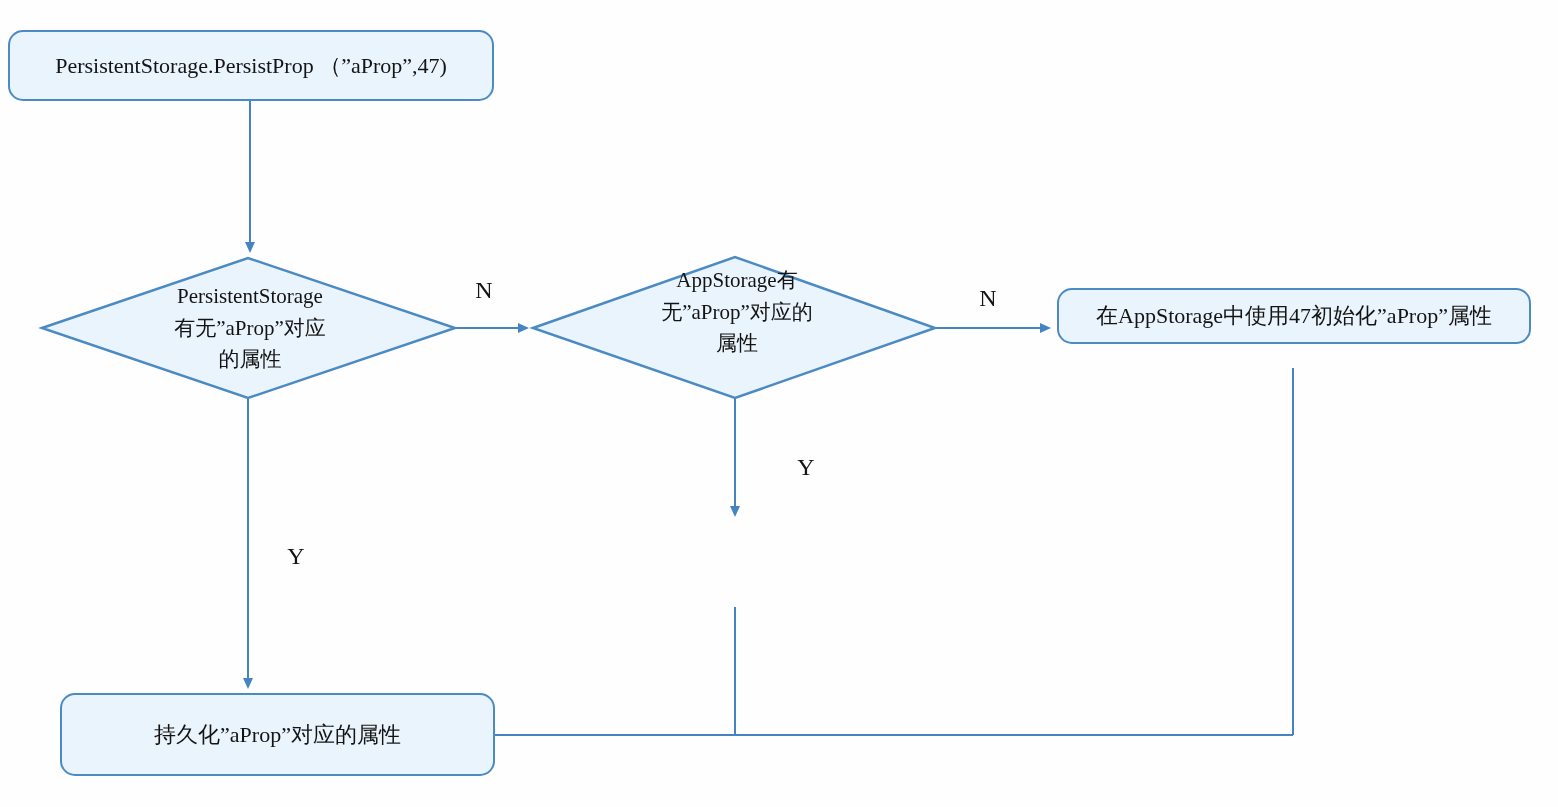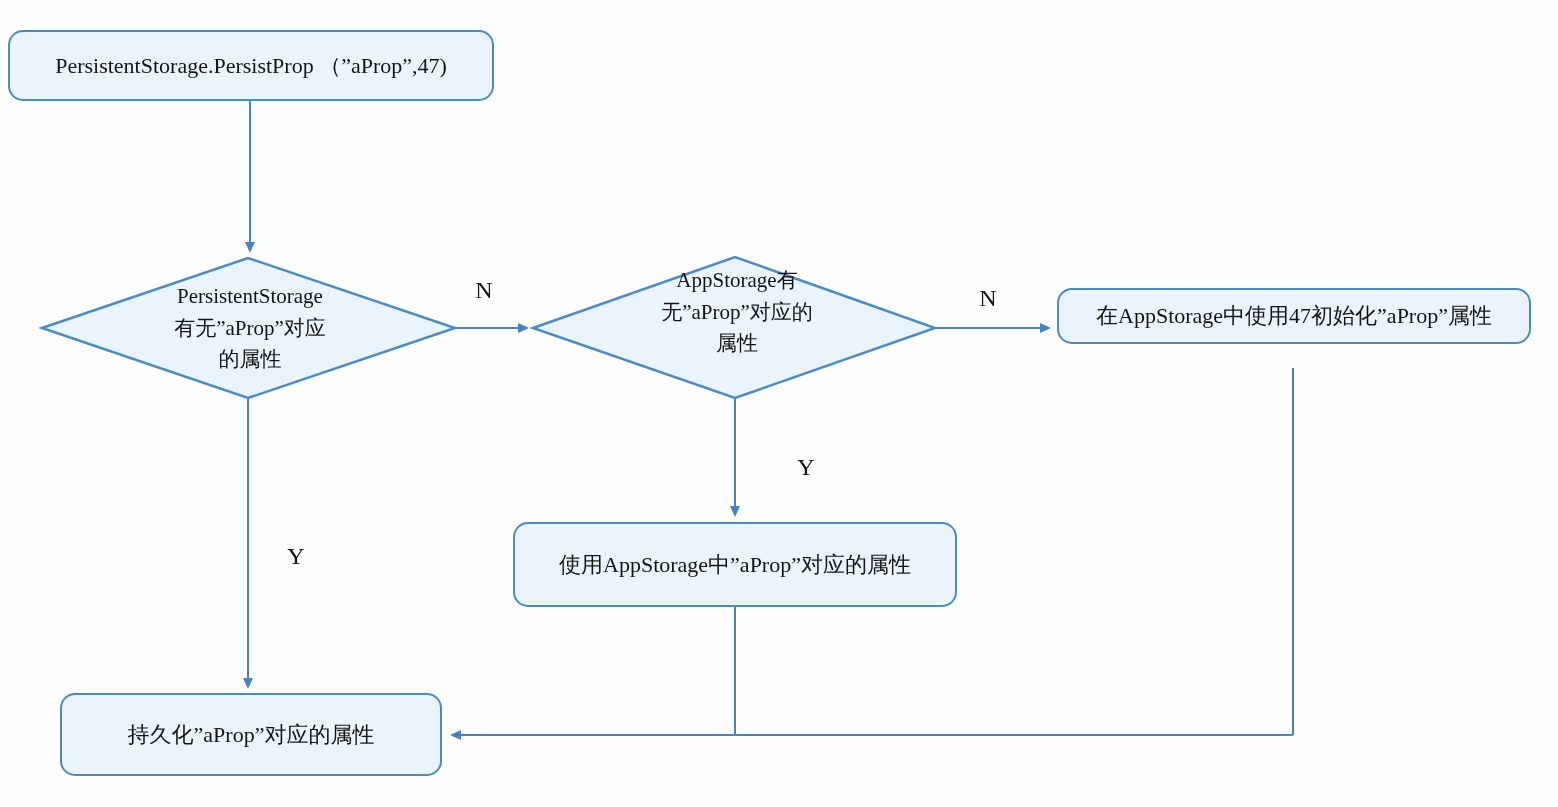--- a/index.html
+++ b/index.html
@@ -107,25 +107,22 @@
   <div class="diamond-text" style="left:737px; top:312px;">
     <div>AppStorage有</div>
     <div>无”aProp”对应的</div>
     <div>属性</div>
   </div>
 
   <div class="node" style="left:1057px; top:288px; width:474px; height:56px;">
     <span>在AppStorage中使用47初始化”aProp”属性</span>
   </div>
 
-  <div class="node" style="left:513px; top:522px; width:444px; height:85px;">
-    <span>使用AppStorage中”aProp”对应的属性</span>
-  </div>
 
-  <div class="node" style="left:60px; top:693px; width:382px; height:83px;text-align:right;">
+  <div class="node" style="left:60px; top:693px; width:435px; height:83px;text-align:right;">
     <span>持久化”aProp”对应的属性</span>
   </div>
 
   <div class="edge-label" style="left:484px; top:290px;">N</div>
   <div class="edge-label" style="left:988px; top:298px;">N</div>
   <div class="edge-label" style="left:806px; top:467px;">Y</div>
   <div class="edge-label" style="left:296px; top:556px;">Y</div>
 
 </div>
 

